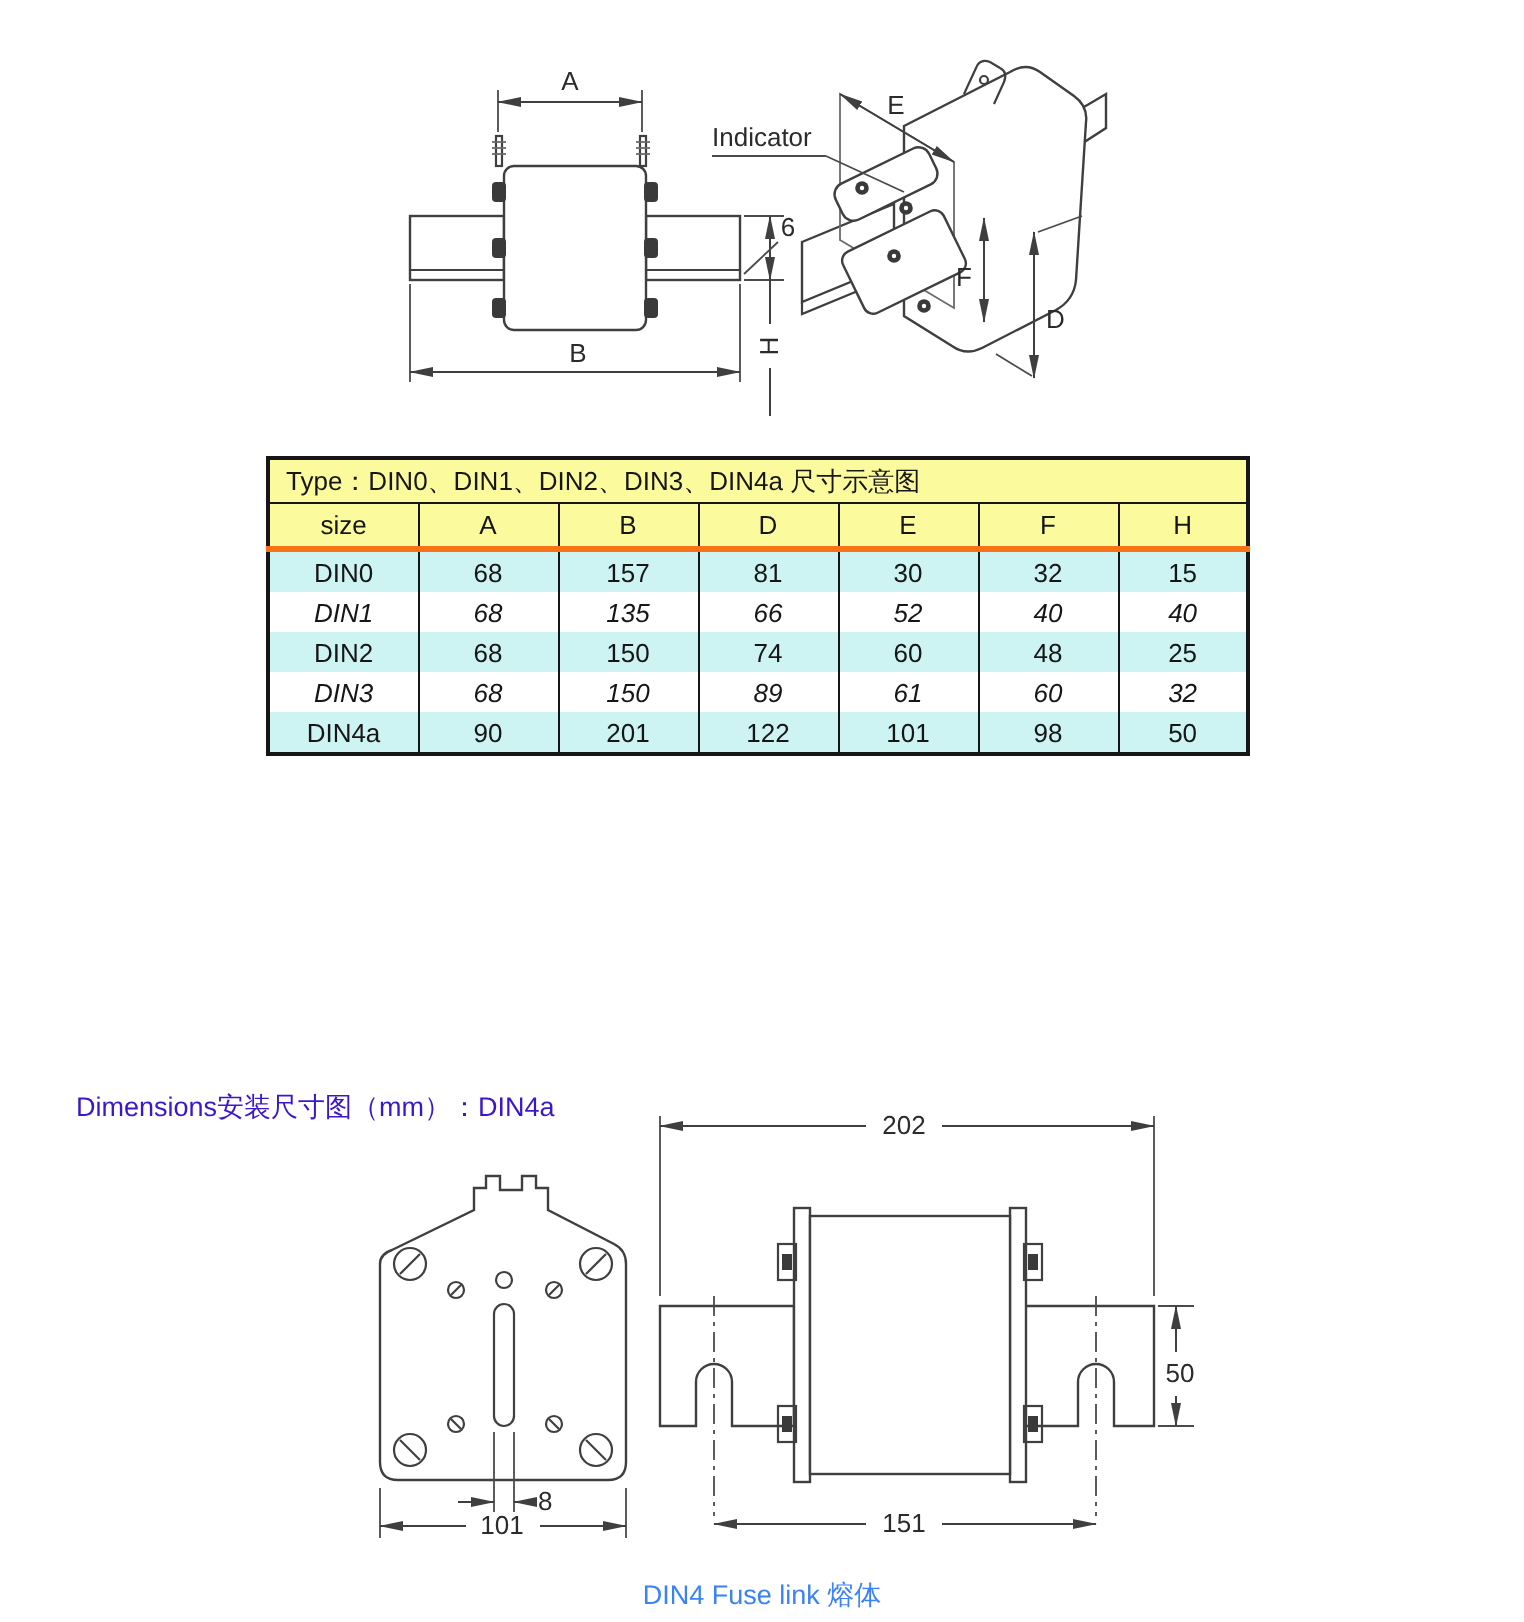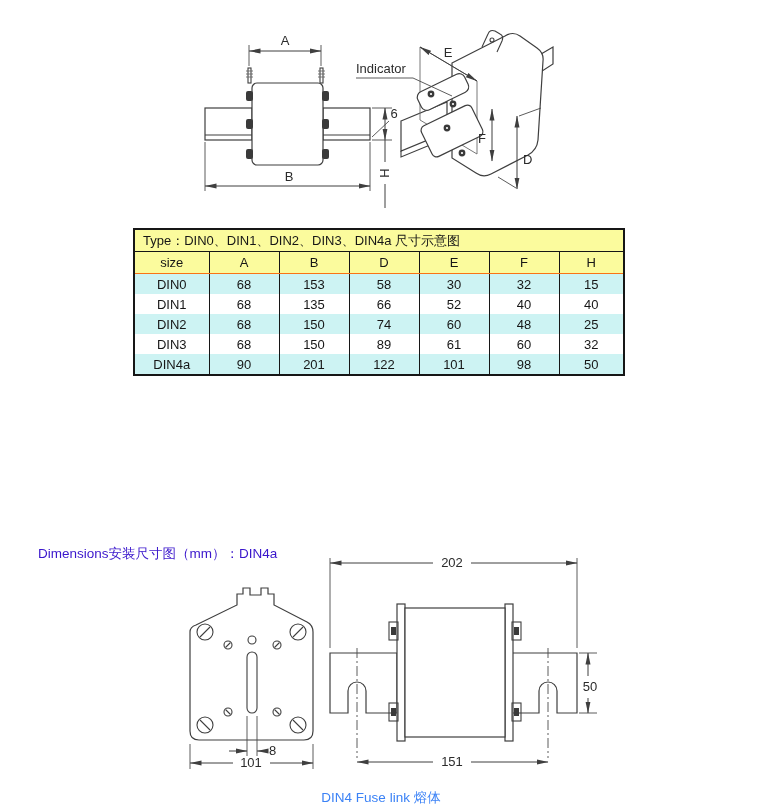--- a/index.html
+++ b/index.html
@@ -19,23 +19,23 @@
 
   
   .dim-table{position:absolute;left:133px;top:228px;width:572px;}
   .dim-table table{border-collapse:collapse;table-layout:fixed;width:490px;
                    border:2px solid #161616;}
   .dim-table td{height:20px;padding:0;text-align:center;font-size:13px;color:#161616;
                 border-left:1px solid #161616;}
   .dim-table tr td:first-child{border-left:none;}
   .t-title td{background:#fbfb9d;text-align:left;padding-left:8px;height:21px;
               border-bottom:1px solid #161616;border-left:none;}
-  .t-head td{background:#fbfb9d;border-bottom:1px solid #f97316;height:21px;}
+  .t-head td{background:#fbfb9d;border-bottom:3px solid #f97316;height:21px;}
   .r-cyan td{background:#cdf3f3;text-align:center;}
-  .r-white td{background:#ffffff;}
+  .r-white td{background:#ffffff;font-style:italic;}
 
   .dims-line{position:absolute;left:38px;top:523px;font-size:13.5px;color:#3a16cc;margin-top:22px;}
   .fuse-caption{position:absolute;left:0;top:789px;width:762px;text-align:center;
                 font-size:13.5px;color:#3b82f6;}
 </style>
 </head>
 <body>
 
 <div class="page">
 
@@ -185,22 +185,22 @@
         <td>A</td>
         <td>B</td>
         <td>D</td>
         <td>E</td>
         <td>F</td>
         <td>H</td>
       </tr>
       <tr class="r-cyan">
         <td>DIN0</td>
         <td>68</td>
-        <td>153</td>
-        <td>58</td>
+        <td>157</td>
+        <td>81</td>
         <td>30</td>
         <td>32</td>
         <td>15</td>
       </tr>
       <tr class="r-white">
         <td>DIN1</td>
         <td>68</td>
         <td>135</td>
         <td>66</td>
         <td>52</td>

